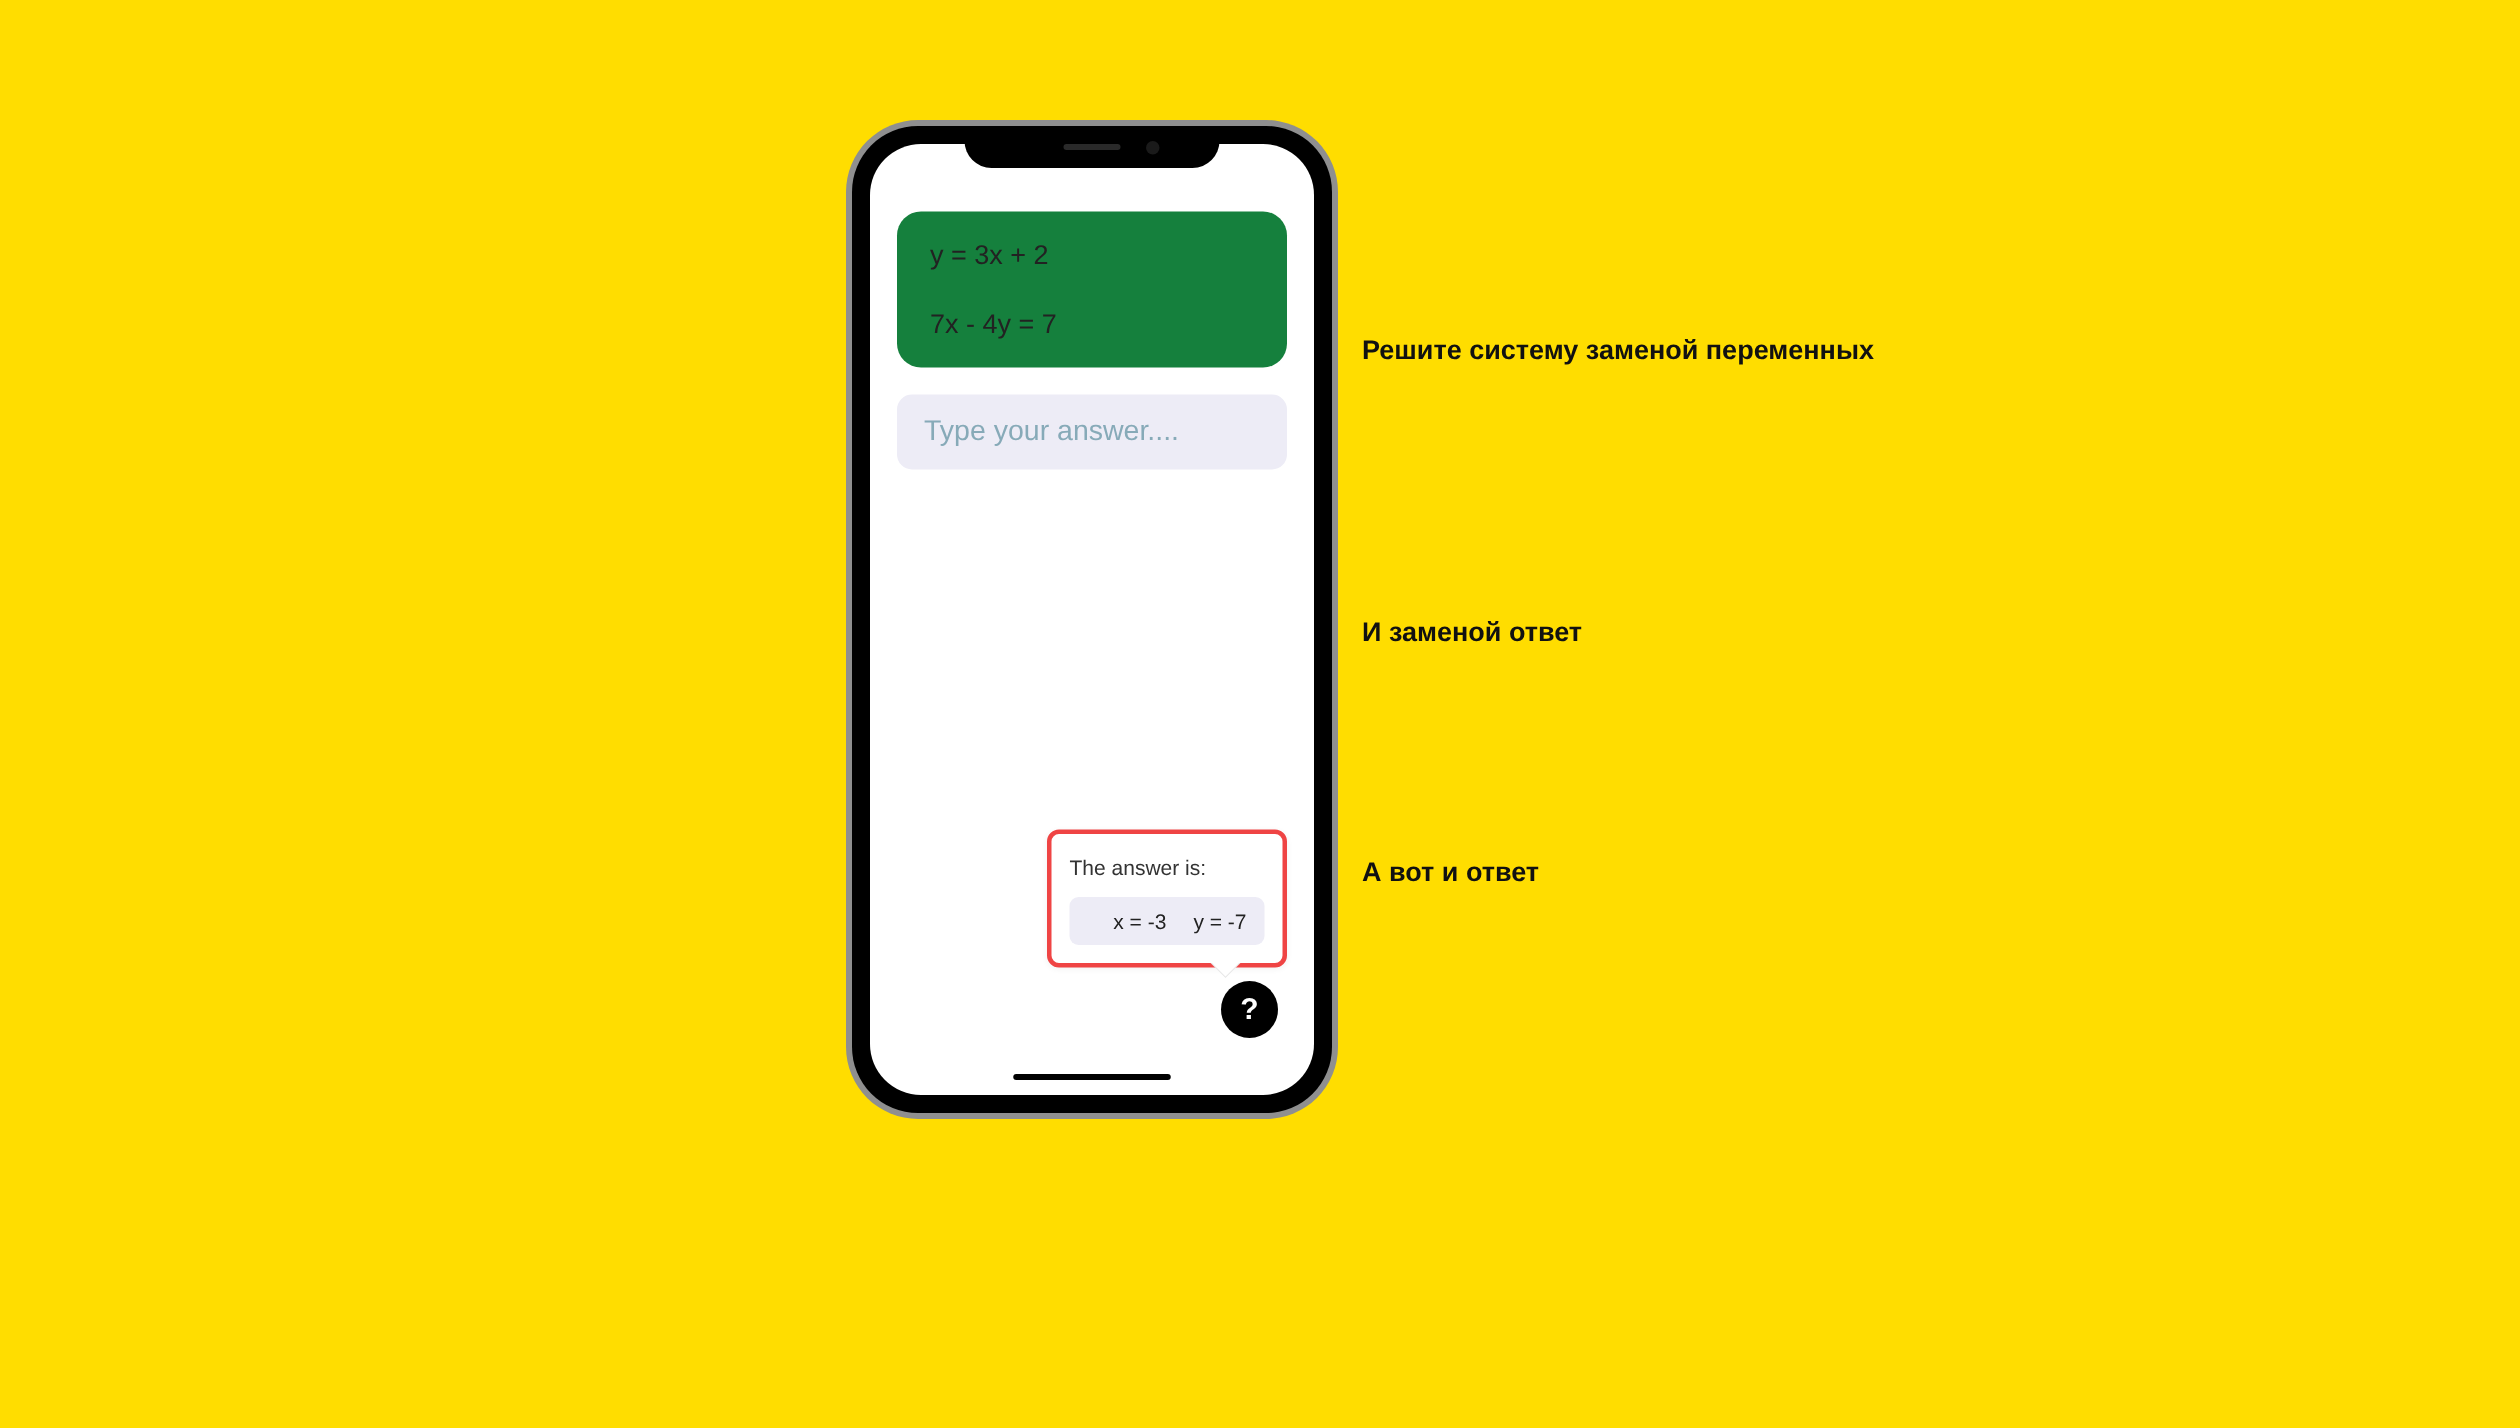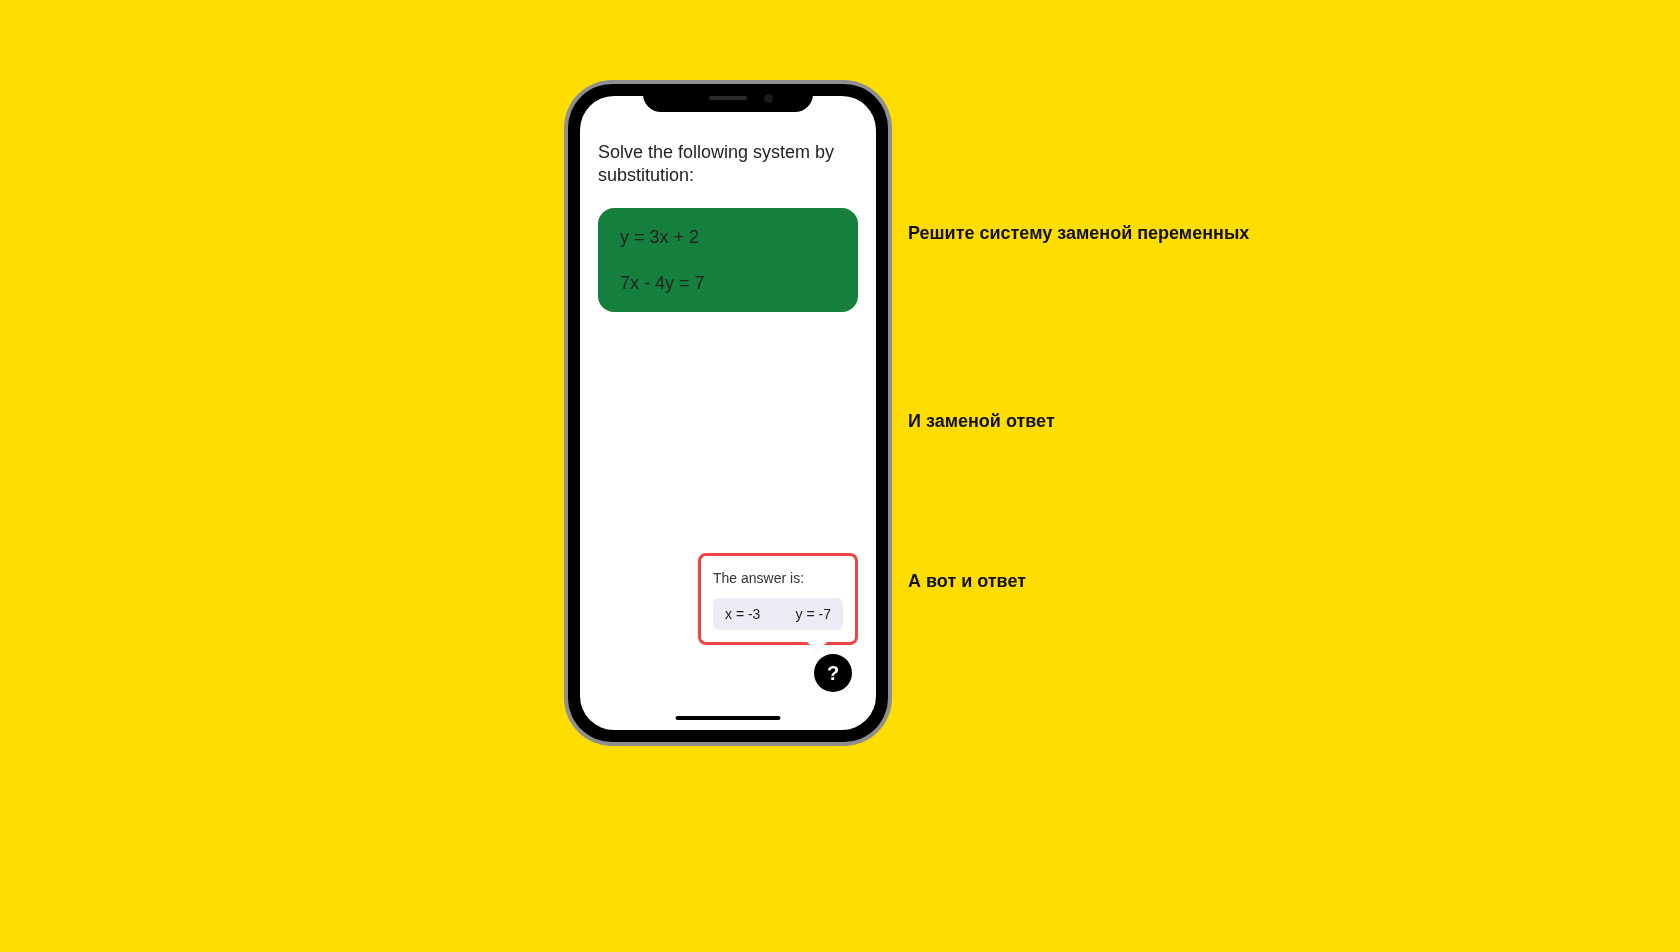--- a/index.html
+++ b/index.html
@@ -128,21 +128,22 @@
       color: #333;
       margin-bottom: 12px;
     }
     .tooltip-answer {
       background: #edecf6;
       border-radius: 6px;
       padding: 8px 12px;
       font-size: 14px;
       color: #222;
       display: flex;
-      justify-content: space-between;
+      justify-content: flex-end;
+      gap: 18px;
     }
     .tooltip-tail {
       position: absolute;
       bottom: -9px;
       right: 28px;
       width: 0;
       height: 0;
       border-left: 10px solid transparent;
       border-right: 10px solid transparent;
       border-top: 10px solid #fff;
@@ -198,27 +199,27 @@
 <body>
 
 <div class="phone-frame">
   <div class="phone-bezel">
     <div class="notch">
       <div class="speaker"></div>
       <div class="camera"></div>
     </div>
     <div class="screen">
 
-      <p class="prompt">Solve the following system by substitution:</p>
 
       <div class="equations">
         <div class="equation">y = 3x + 2</div>
         <div class="equation">7x - 4y = 7</div>
       </div>
 
+      <input class="answer-input" type="text" placeholder="Type your answer...." style="">
 
       <div class="tooltip">
         <div class="tooltip-title">The answer is:</div>
         <div class="tooltip-answer">
           <span>x = -3</span>
           <span>y = -7</span>
         </div>
         <div class="tooltip-tail-border"></div>
         <div class="tooltip-tail"></div>
       </div>

